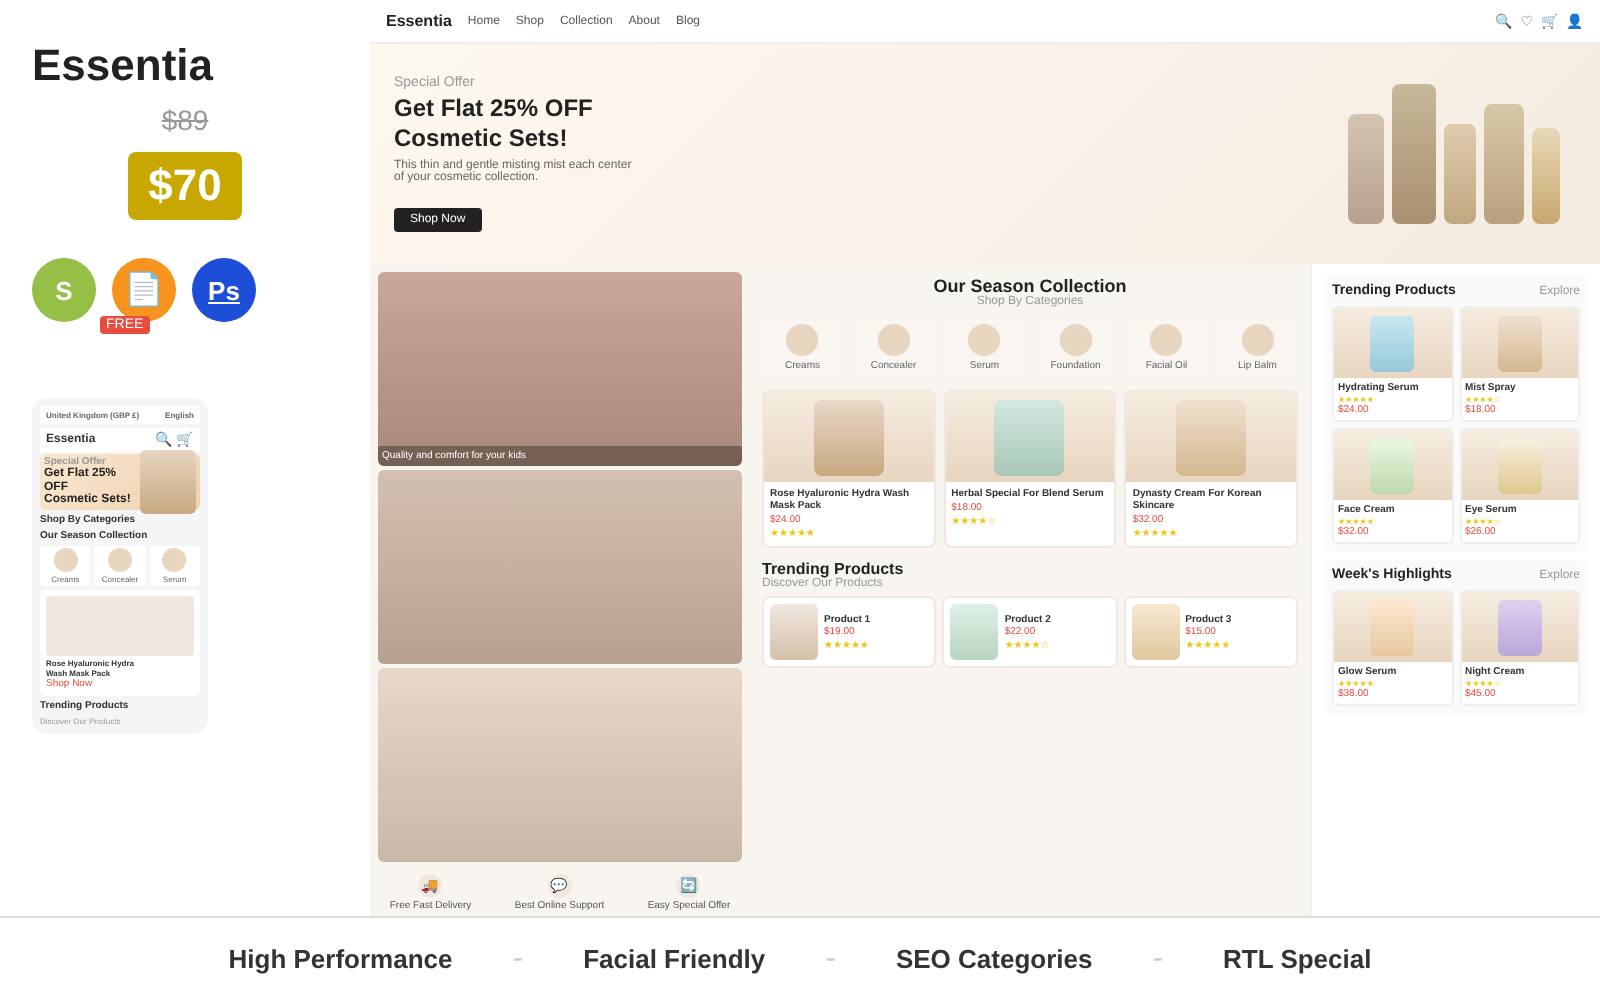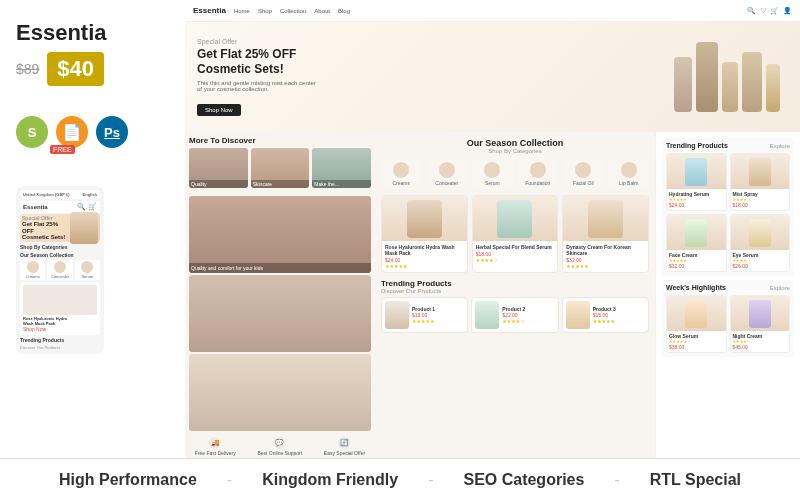--- a/index.html
+++ b/index.html
@@ -46,21 +46,22 @@
       font-size: 12px;
       color: #555;
       line-height: 1.4;
       margin-bottom: 14px;
     }
 
     .price-block {
       display: flex;
       align-items: center;
       gap: 8px;
-      margin-bottom: 30px;
+      margin-bottom: 19px;
+      flex-direction: column;
     }
 
     .price-old {
       font-size: 14px;
       color: #999;
       text-decoration: line-through;
     }
 
     .price-badge {
       background: #c8a800;
@@ -84,21 +85,21 @@
       display: flex;
       align-items: center;
       justify-content: center;
       font-size: 13px;
       font-weight: 700;
       color: #fff;
     }
 
     .icon-shopify { background: #96bf48; }
     .icon-doc { background: #f7941d; }
-    .icon-ps { background: #0369a1; text-decoration: underline; }
+    .icon-ps { background: #1d4ed8; text-decoration: underline; }
 
     .free-badge {
       background: #e74c3c;
       color: #fff;
       font-size: 7px;
       padding: 1px 3px;
       border-radius: 2px;
       position: relative;
       top: -10px;
       left: -6px;
@@ -550,21 +551,21 @@
       align-items: center;
       justify-content: center;
       gap: 30px;
       flex-shrink: 0;
     }
 
     .bottom-feature {
       display: flex;
       align-items: center;
       gap: 6px;
-      font-size: 16px;
+      font-size: 13px;
       font-weight: 600;
       color: #333;
     }
 
     .bottom-separator {
       color: #ccc;
       font-size: 16px;
     }
 
     .more-discover-title {
@@ -635,21 +636,21 @@
 
 <div class="main-container">
 
   <div class="content-area">
 
     <div class="left-panel">
       <div class="brand-title">Essentia</div>
 
       <div class="price-block">
         <span class="price-old">$89</span>
-        <span class="price-badge">$40</span>
+        <span class="price-badge">$70</span>
       </div>
 
       <div class="icons-row">
         <div class="icon-circle icon-shopify">S</div>
         <div style="position:relative">
           <div class="icon-circle icon-doc" style="font-size:16px; background:#f7941d;">📄</div>
           <span class="free-badge">FREE</span>
         </div>
         <div class="icon-circle icon-ps">Ps</div>
       </div>
@@ -732,37 +733,20 @@
             <div style="width:16px;height:50px;background:linear-gradient(180deg,#e0cbb0,#c0a880);border-radius:4px;"></div>
             <div style="width:20px;height:60px;background:linear-gradient(180deg,#d8c8a8,#b8a080);border-radius:4px;"></div>
             <div style="width:14px;height:48px;background:linear-gradient(180deg,#e8d8b8,#c8a870);border-radius:4px;"></div>
           </div>
         </div>
 
         <div class="desktop-body">
 
           <div style="display:flex;flex-direction:column;width:190px;flex-shrink:0;overflow:hidden;">
 
-            <div style="padding:4px;background:#f8f4f0;">
-              <div class="more-discover-title">More To Discover</div>
-              <div class="more-discover-grid">
-                <div class="more-discover-item">
-                  <div class="more-discover-img" style="background:linear-gradient(180deg,#c8b0a0,#a89080);"></div>
-                  <div class="more-discover-overlay">Quality</div>
-                </div>
-                <div class="more-discover-item">
-                  <div class="more-discover-img" style="background:linear-gradient(180deg,#d4b8a8,#b89880);"></div>
-                  <div class="more-discover-overlay">Skincare</div>
-                </div>
-                <div class="more-discover-item">
-                  <div class="more-discover-img" style="background:linear-gradient(180deg,#b8c8c0,#90a898);"></div>
-                  <div class="more-discover-overlay">Make the...</div>
-                </div>
-              </div>
-            </div>
 
             <div style="display:flex;flex-direction:column;gap:2px;padding:4px;flex:1;overflow:hidden;">
               <div style="flex:1;background:linear-gradient(180deg,#c8a898,#a88878);border-radius:3px;position:relative;overflow:hidden;">
                 <div style="position:absolute;bottom:0;left:0;right:0;background:rgba(0,0,0,0.3);color:#fff;font-size:5px;padding:2px;">Quality and comfort for your kids</div>
               </div>
               <div style="flex:1;background:linear-gradient(180deg,#d4c0b0,#b8a090);border-radius:3px;"></div>
               <div style="flex:1;background:linear-gradient(180deg,#e8d8c8,#c8b8a8);border-radius:3px;"></div>
             </div>
 
             <div class="info-bar">
@@ -971,21 +955,21 @@
       </div>
     </div>
   </div>
 
   <div class="bottom-bar">
     <div class="bottom-feature">
       <span>High Performance</span>
     </div>
     <span class="bottom-separator">-</span>
     <div class="bottom-feature">
-      <span>Kingdom Friendly</span>
+      <span>Facial Friendly</span>
     </div>
     <span class="bottom-separator">-</span>
     <div class="bottom-feature">
       <span>SEO Categories</span>
     </div>
     <span class="bottom-separator">-</span>
     <div class="bottom-feature">
       <span>RTL Special</span>
     </div>
   </div>

